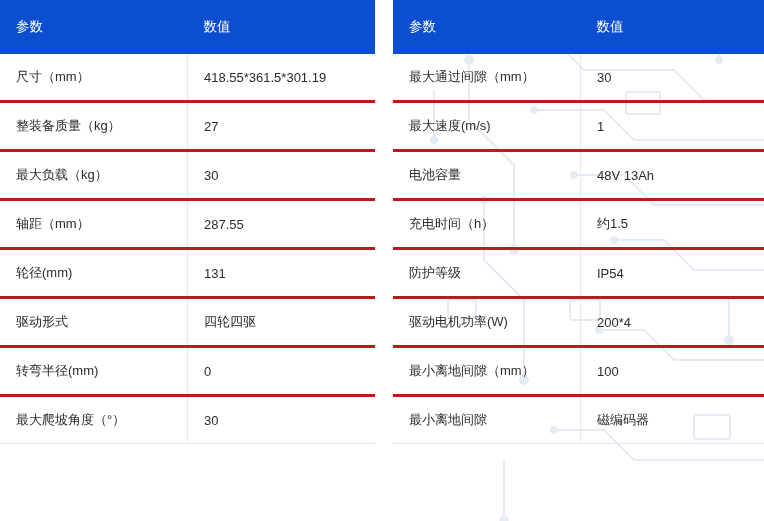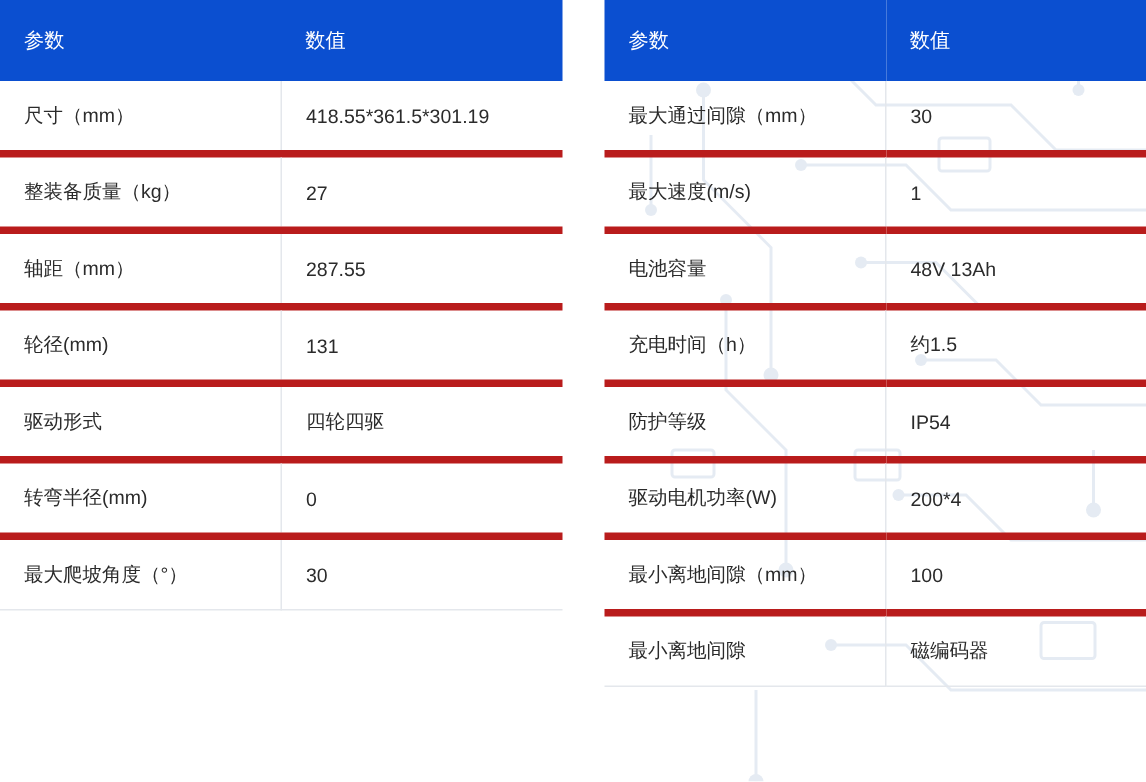--- a/index.html
+++ b/index.html
@@ -11,21 +11,21 @@
     height: 521px;
     background: #ffffff;
     font-family: "Liberation Sans", sans-serif;
     overflow: hidden;
   }
   .page {
     position: relative;
     width: 764px;
     height: 521px;
     display: flex;
-    gap: 28px;
+    gap: 18px;
     box-sizing: border-box;
   }
   
   .circuit-bg {
     position: absolute;
     top: 0;
     right: 0;
     width: 390px;
     height: 521px;
     z-index: 0;
@@ -48,21 +48,21 @@
     text-align: left;
     padding: 18px 16px;
     border: none;
     height: 24px;
     box-sizing: border-box;
   }
   .spec-table td {
     font-size: 13px;
     color: #2b2b2b;
     padding: 14px 16px;
-    border-bottom: 5px solid #b91c1c;
+    border-bottom: 3px solid #b91c1c;
     border-right: none;
     height: 22px;
     box-sizing: border-box;
     background: transparent;
     white-space: nowrap;
     overflow: hidden;
     text-overflow: ellipsis;
   }
   .spec-table td.param {
     border-right: 1px solid #e4e7ec;
@@ -133,20 +133,24 @@
       <tbody>
         <tr>
           <td class="param">尺寸（mm）</td>
           <td>418.55*361.5*301.19</td>
         </tr>
         <tr>
           <td class="param">整装备质量（kg）</td>
           <td>27</td>
         </tr>
         <tr>
+          <td class="param">最大负载（kg）</td>
+          <td>30</td>
+        </tr>
+        <tr>
           <td class="param">轴距（mm）</td>
           <td>287.55</td>
         </tr>
         <tr>
           <td class="param">轮径(mm)</td>
           <td>131</td>
         </tr>
         <tr>
           <td class="param">驱动形式</td>
           <td>四轮四驱</td>

